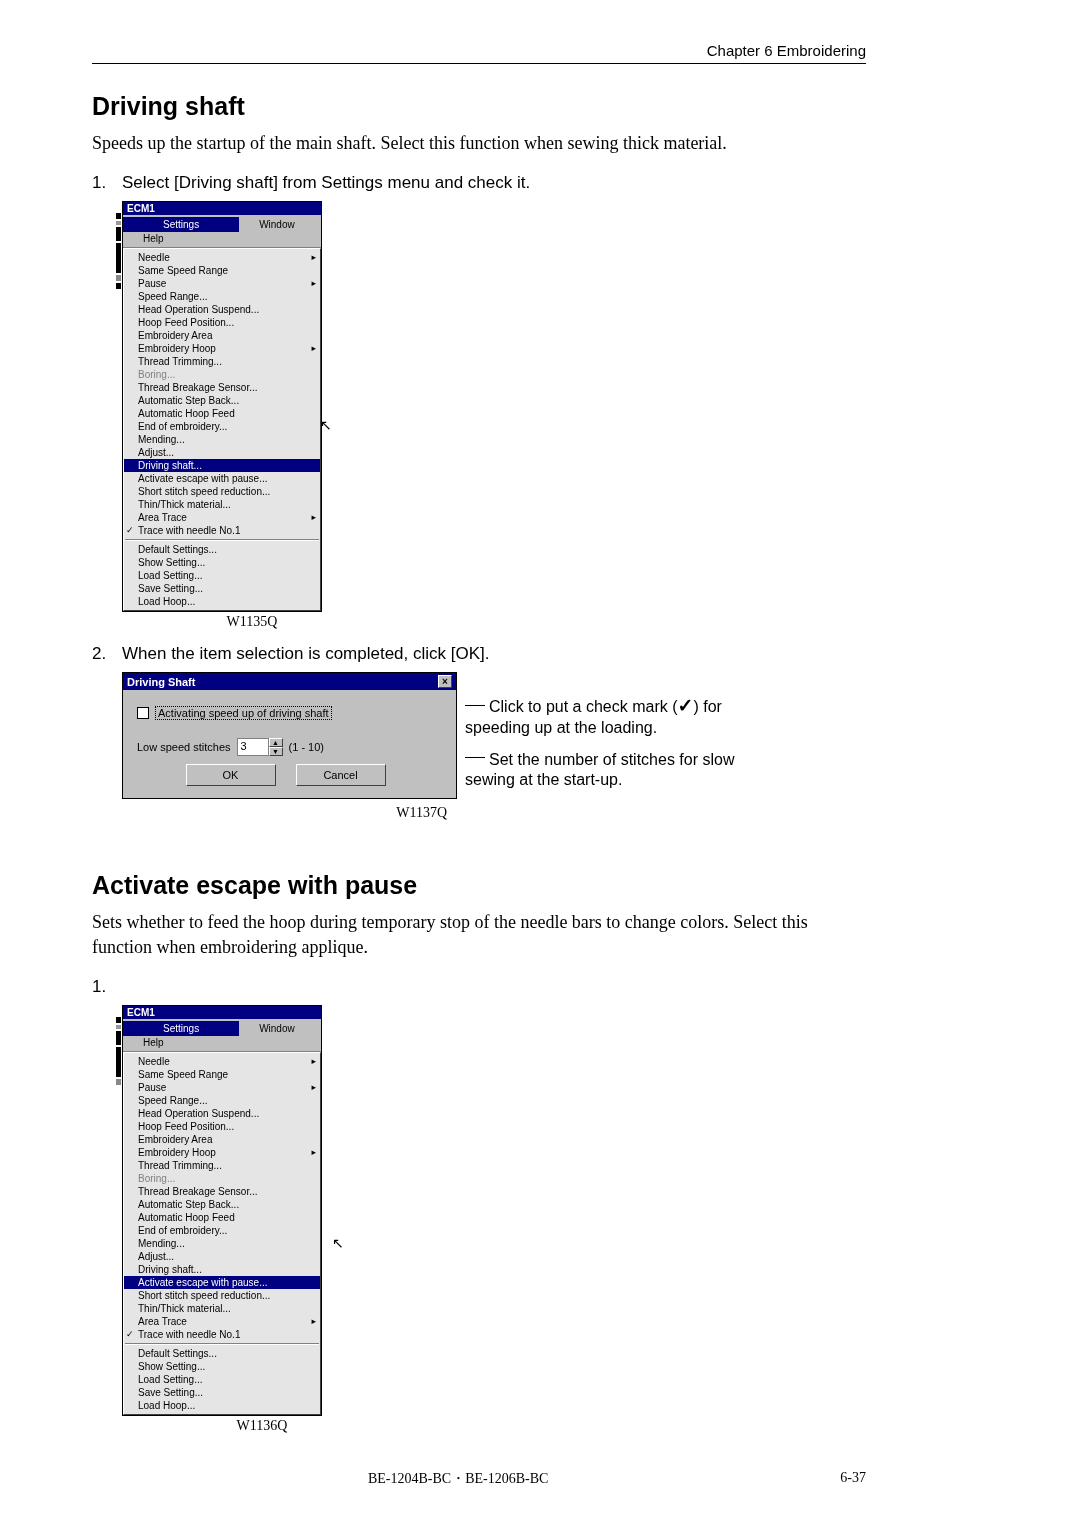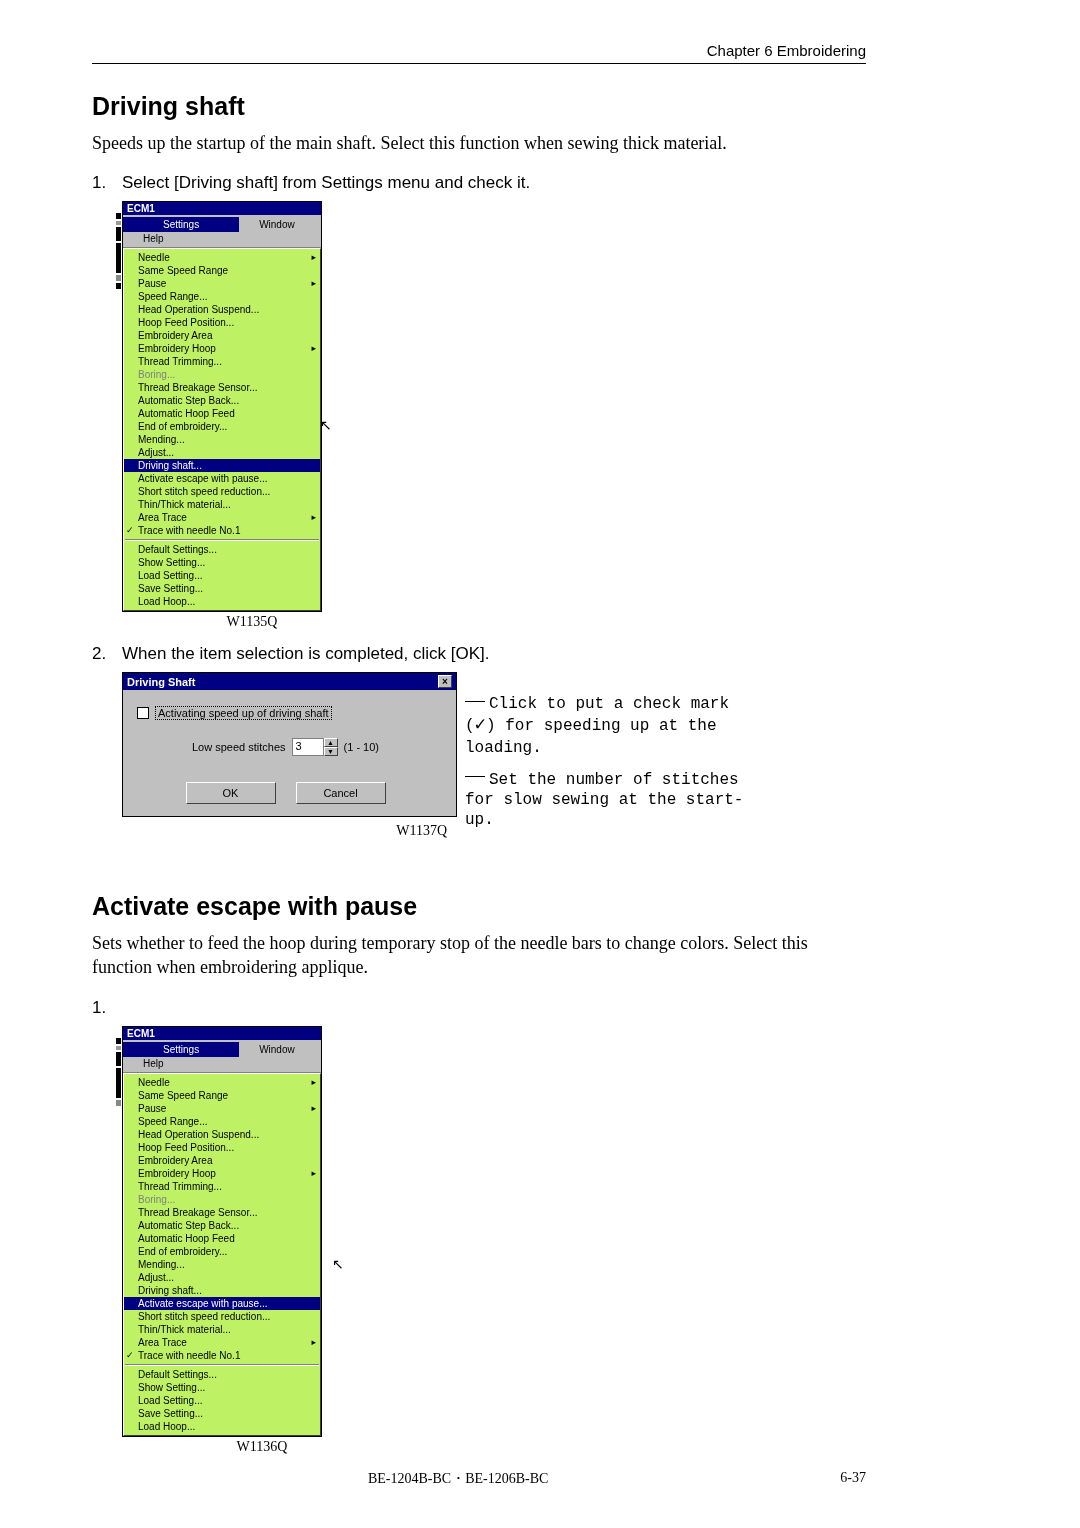--- a/index.html
+++ b/index.html
@@ -16,49 +16,49 @@
   .fig-row { display: flex; align-items: flex-start; }
   .fig-caption { font-family: "Century Schoolbook", "Times New Roman", serif; font-size: 14px; text-align: center; margin-top: 2px; }
   .footer { position: absolute; bottom: 40px; left: 76px; right: 92px; display: flex; justify-content: space-between; font-family: "Century Schoolbook", "Times New Roman", serif; font-size: 14px; }
 
   
   .menu-box { width: 200px; border: 1px solid #000; background: #fff; font-family: "MS Sans Serif", Arial, sans-serif; font-size: 10px; }
   .menu-title { background: #000080; color: #fff; padding: 1px 4px; font-size: 10px; font-weight: bold; }
   .menu-bar { background: #c0c0c0; padding: 2px 0 2px 0; border-bottom: 1px solid #808080; }
   .menu-bar span { display: inline-block; padding: 1px 20px; }
   .menu-bar span.open { background: #000080; color: #fff; }
-  .menu-dropdown { background: #bef264; border: 1px solid #fff; border-right-color: #404040; border-bottom-color: #404040; margin: 0; padding: 2px 0; }
+  .menu-dropdown { background: #e5e5e5; border: 1px solid #fff; border-right-color: #404040; border-bottom-color: #404040; margin: 0; padding: 2px 0; }
   .menu-item { padding: 1px 18px 1px 14px; white-space: nowrap; position: relative; }
   .menu-item.submenu::after { content: "▸"; position: absolute; right: 4px; top: 1px; font-size: 9px; }
   .menu-item.disabled { color: #808080; }
   .menu-item.highlight { background: #000080; color: #fff; }
   .menu-sep { border-top: 1px solid #808080; border-bottom: 1px solid #fff; margin: 2px 1px; height: 0; }
   .menu-item.checked::before { content: "✓"; position: absolute; left: 2px; top: 1px; font-size: 9px; }
   .left-strip { position: absolute; left: -6px; top: 12px; width: 5px; height: 200px; }
   .strip-blk { width: 5px; background: #000; margin-bottom: 2px; }
   .menu-wrap { position: relative; display: inline-block; }
   .cursor { position: absolute; font-size: 14px; }
 
   
   .dialog { width: 335px; font-family: "MS Sans Serif", Arial, sans-serif; font-size: 11px; border: 1px solid #000; background: #c0c0c0; }
   .dlg-title { background: #000080; color: #fff; padding: 2px 4px; font-weight: bold; display: flex; justify-content: space-between; align-items: center; }
   .dlg-close { width: 14px; height: 13px; background: #c0c0c0; color: #000; font-size: 10px; line-height: 12px; text-align: center; border: 1px solid #fff; border-right-color:#404040; border-bottom-color:#404040; }
   .dlg-body { padding: 16px 22px 12px 14px; }
   .chk-row { display: flex; align-items: center; margin-bottom: 18px; }
   .chk { width: 12px; height: 12px; border: 1px solid #000; background: #fff; margin-right: 6px; flex: 0 0 12px; }
   .chk-label { border: 1px dotted #000; padding: 0 2px; }
-  .num-row { display: flex; align-items: center; justify-content: center; margin-bottom: 26px; }
+  .num-row { display: flex; align-items: center; margin-bottom: 8px; }
   .num-input { display: inline-flex; align-items: stretch; margin: 0 6px; }
   .num-field { width: 32px; height: 18px; border: 1px solid #808080; background: #fff; padding: 1px 3px; }
   .num-spin { width: 14px; display: flex; flex-direction: column; }
   .num-spin div { flex: 1; border: 1px solid #fff; border-right-color:#404040; border-bottom-color:#404040; background:#c0c0c0; font-size:7px; line-height:7px; text-align:center; }
   .btn-row { display: flex; justify-content: center; gap: 20px; }
   .win-btn { width: 90px; height: 22px; background: #c0c0c0; border: 1px solid #fff; border-right-color:#404040; border-bottom-color:#404040; text-align: center; line-height: 20px; }
 
-  .annotations { font-family: Liberation Mono, monospace; font-size: 16px; line-height: 1.25; }
+  .annotations { font-family: Liberation Sans, sans-serif; font-size: 16px; line-height: 1.25; }
   .anno-line { margin-bottom: 12px; }
   .anno-leader { display: inline-block; width: 20px; border-top: 1px solid #000; vertical-align: middle; margin-right: 4px; transform: translateY(-3px); }
   .gap-big { height: 50px; }
 </style>
 </head>
 <body>
 
 <div class="page">
 
   <div class="header-bar">

